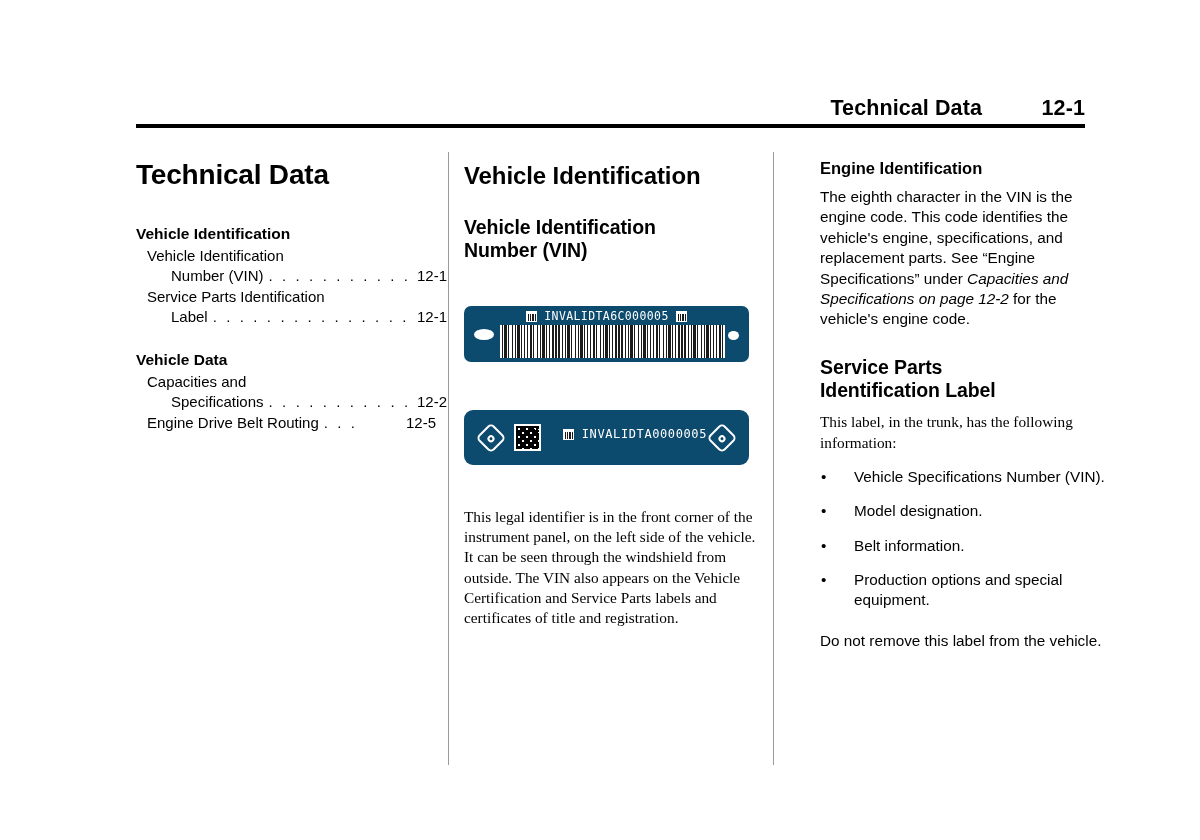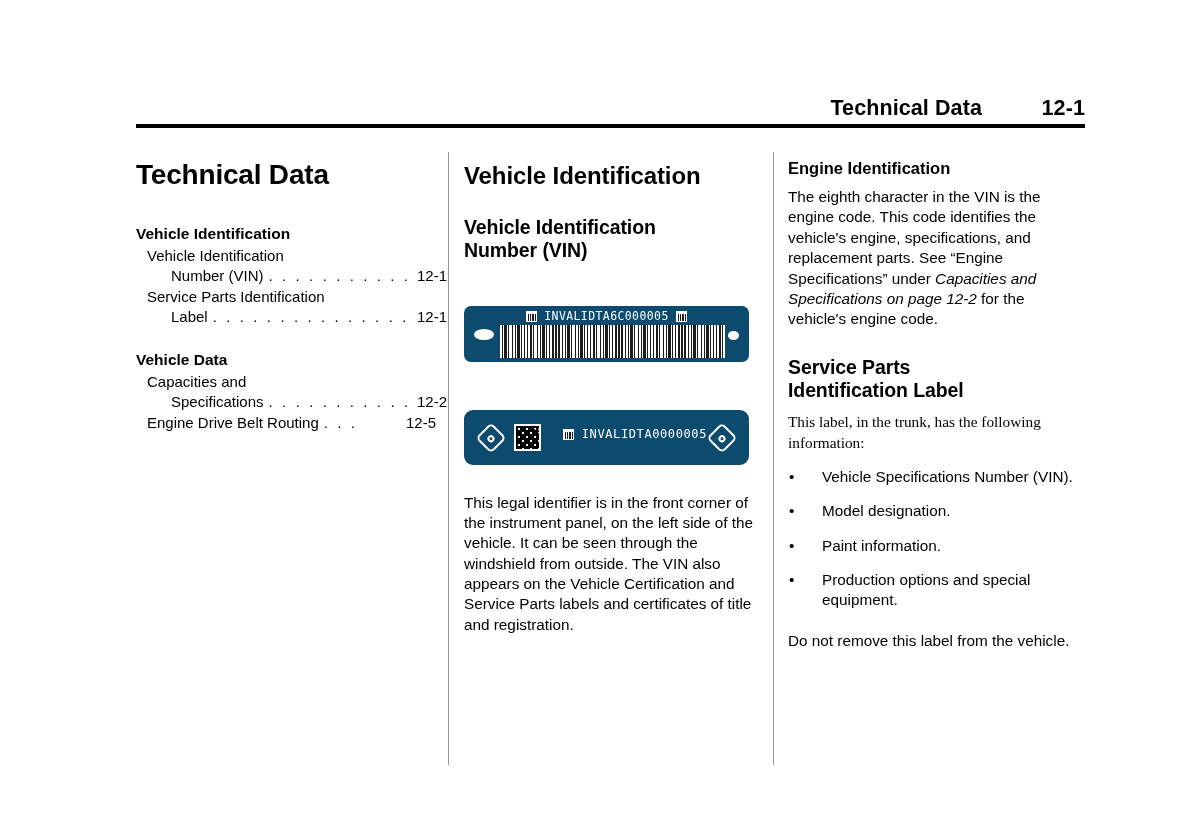--- a/index.html
+++ b/index.html
@@ -62,21 +62,21 @@
   #divider-left  { left: 448px; }
   #divider-right { left: 773px; }
 
   
   .column {
     position: absolute;
     top: 152px;
   }
   #col-toc   { left: 136px; width: 300px; }
   #col-mid   { left: 464px; width: 292px; }
-  #col-right { left: 788px; width: 298px; }
+  #col-right { left: 820px; width: 298px; }
 
   
   .chapter-heading {
     font-size: 28px;
     font-weight: bold;
     letter-spacing: -0.2px;
     margin: 8px 0 0 0;
     line-height: 1.1;
   }
   .toc-group {
@@ -406,21 +406,21 @@
         <div class="rosette" id="rosette-left"></div>
         <div id="datamatrix"></div>
         <div id="sticker-vin-text">
           <span class="mini-glyph"></span>
           <span>INVALIDTA0000005</span>
         </div>
         <div class="rosette" id="rosette-right"></div>
       </div>
     </div>
 
-    <p class="body-text" id="mid-body" style="margin-top:28px;">This legal identifier is in the front corner of the instrument panel, on the left side of the vehicle. It can be seen through the windshield from outside. The VIN also appears on the Vehicle Certification and Service Parts labels and certificates of title and registration.</p>
+    <p class="body-text" id="mid-body" style="margin-top:42px;font-family:Liberation Serif, serif;">This legal identifier is in the front corner of the instrument panel, on the left side of the vehicle. It can be seen through the windshield from outside. The VIN also appears on the Vehicle Certification and Service Parts labels and certificates of title and registration.</p>
 
   </div>
 
   <div class="column" id="col-right">
 
     <h3 class="h2-head-sm" id="right-h2-engine">Engine Identification</h3>
 
     <p class="body-text" id="right-body-engine">
       <span>The eighth character in the VIN is the engine code. This code identifies the vehicle's engine, specifications, and replacement parts. See “Engine Specifications” under </span><span class="ital">Capacities and Specifications on page 12-2</span><span> for the vehicle's engine code.</span>
     </p>
@@ -436,21 +436,21 @@
       <li class="bullet-item">
         <span class="bullet-dot">•</span>
         <span>Vehicle Specifications Number (VIN).</span>
       </li>
       <li class="bullet-item">
         <span class="bullet-dot">•</span>
         <span>Model designation.</span>
       </li>
       <li class="bullet-item">
         <span class="bullet-dot">•</span>
-        <span>Paint information.</span>
+        <span>Belt information.</span>
       </li>
       <li class="bullet-item">
         <span class="bullet-dot">•</span>
         <span>Production options and special equipment.</span>
       </li>
     </ul>
 
     <p class="body-text" id="right-body-outro">Do not remove this label from the vehicle.</p>
 
   </div>

